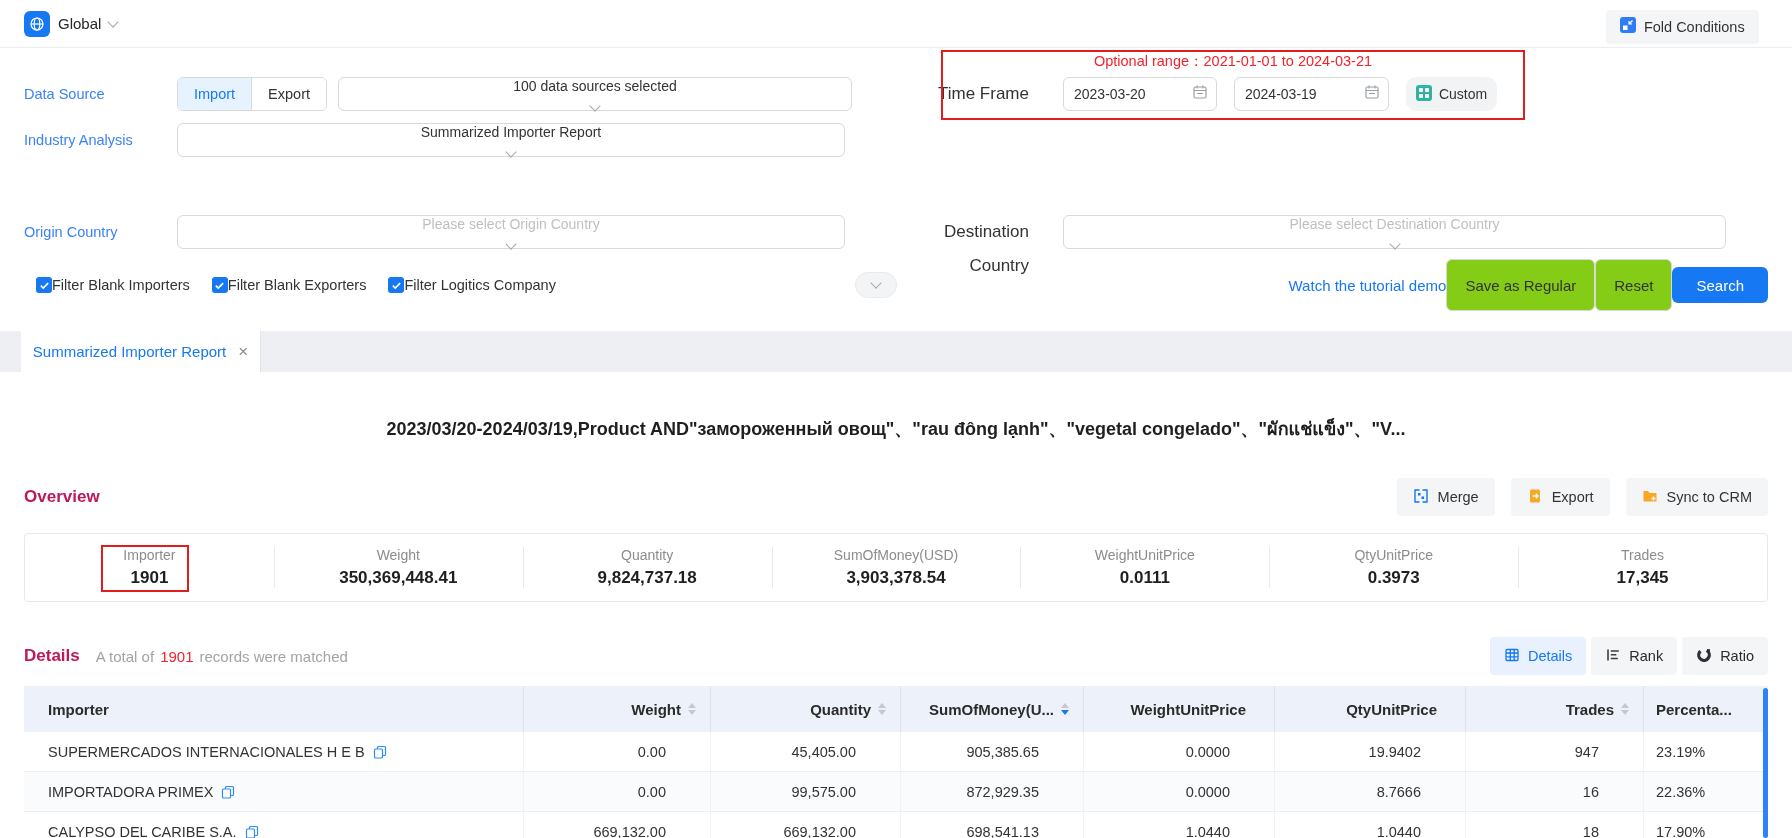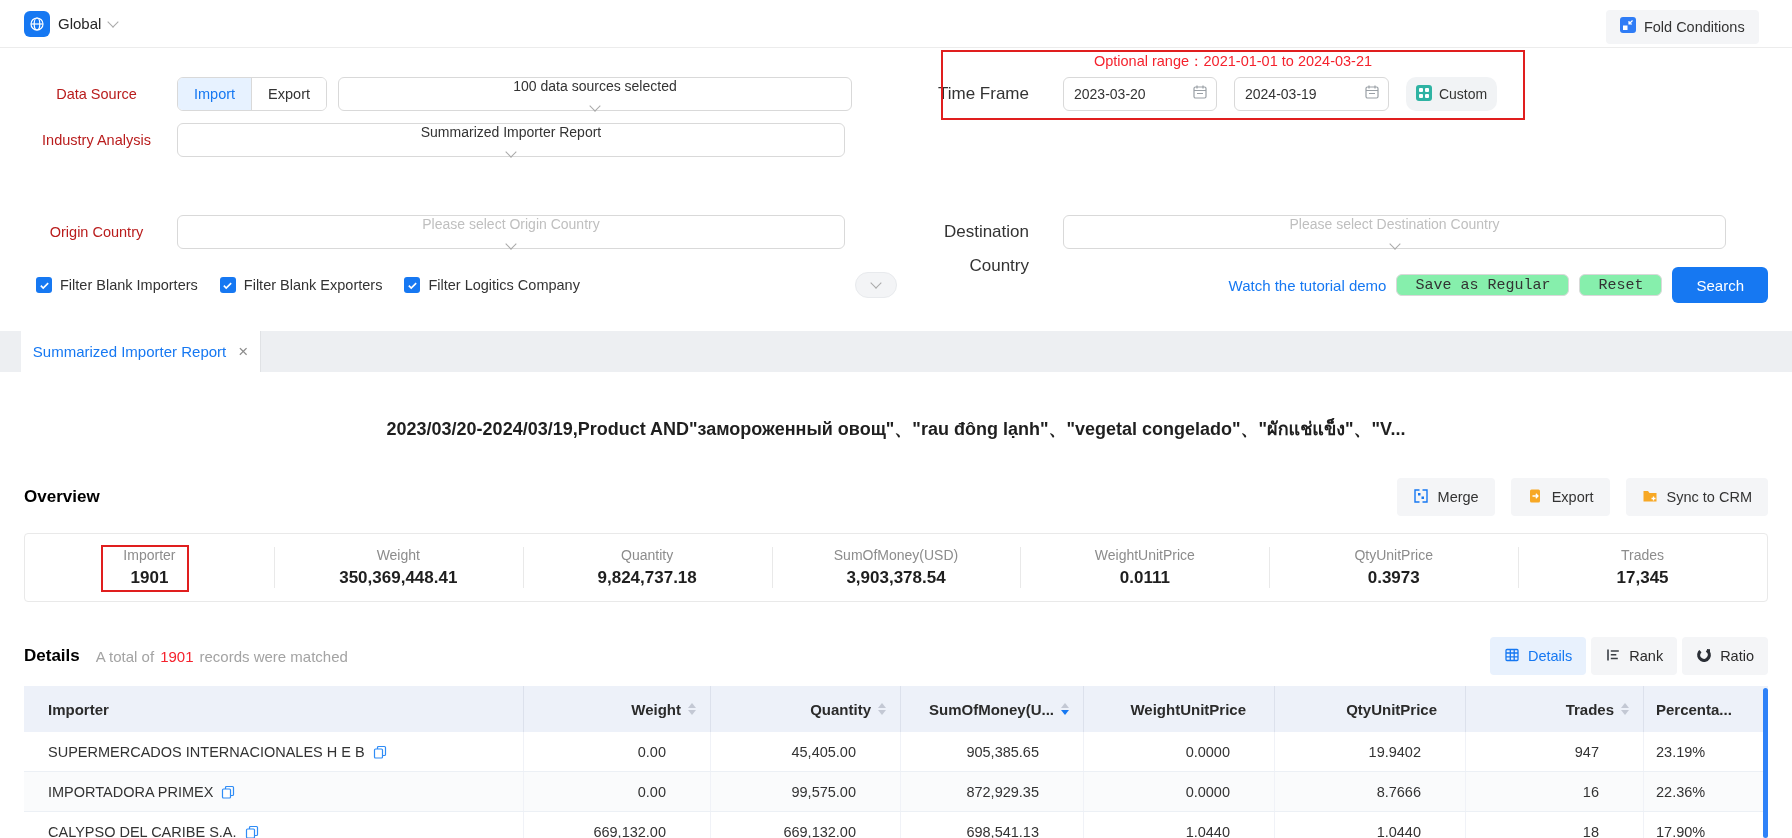--- a/index.html
+++ b/index.html
@@ -21,21 +21,21 @@
   .chev-down { transform:rotate(45deg); margin-top:-4px; }
   .chev-right { border-color:#fff; transform:rotate(-45deg); width:7px; height:7px; }
 
   
   .form-section { position:absolute; top:48px; left:0; right:0; height:283px; background:#fff; }
   .red-note { position:absolute; left:941px; top:4px; width:584px; text-align:center; font-size:14.5px; color:#f5222d; z-index:3; }
   .red-box { position:absolute; left:941px; top:2px; width:584px; height:70px; border:2px solid #e01e1e; z-index:2; pointer-events:none; }
   .red-box2 { position:absolute; left:101px; top:545px; width:88px; height:47px; border:2px solid #e01e1e; z-index:2; pointer-events:none; }
 
   .frow { position:absolute; left:24px; right:24px; height:34px; display:flex; align-items:center; }
-  .f-label { width:153px; flex:none; text-align:center; padding-right:8px; font-size:14.5px; color:#b91c1c; }
+  .f-label { width:153px; flex:none; text-align:left; padding-right:8px; font-size:14.5px; color:#3b82f6; }
   .abs-label { position:absolute; left:856px; width:166px; text-align:right; padding-right:17px; font-size:17px; color:#333; top:0; line-height:34px; }
 
   .segmented { display:flex; height:34px; border:1px solid #d9d9d9; border-radius:6px; overflow:hidden; background:#fff; }
   .seg { padding:0 16px; display:flex; align-items:center; font-size:14.5px; color:#333; cursor:pointer; background:#fff; }
   .seg + .seg { border-left:1px solid #d9d9d9; }
   .seg.active { background:#e7f2ff; color:#1678f2; }
 
   .select { display:flex; align-items:center; height:34px; border:1px solid #d9d9d9; border-radius:6px; padding:0 12px; background:#fff; cursor:pointer;flex-direction:column; }
   .sel-val { flex:1; font-size:14px; color:#333; white-space:nowrap; overflow:hidden; }
   .sel-val.ph { color:#bfbfbf; }
@@ -48,38 +48,38 @@
   .product-box input { padding-right:32px; }
   .trans-ic { position:absolute; right:6px; top:8px; width:18px; height:18px; cursor:pointer; }
   .exclude-btn { width:26px; height:26px; margin-left:12px; border:none; background:transparent; cursor:pointer; padding:0; }
   .text-input { position:absolute; top:0; height:34px; border:1px solid #d9d9d9; border-radius:6px; background:#fff; }
   .text-input input::placeholder { color:#bfbfbf; }
 
   .date-input { position:absolute; top:0; height:34px; border:1px solid #d9d9d9; border-radius:6px; background:#fff; display:flex; align-items:center; padding-right:8px; }
   .date-input input { border:none; outline:none; flex:1; min-width:0; height:100%; padding:0 10px; font-size:14px; color:#333; font-family:inherit; background:transparent; }
   .custom-btn { position:absolute; top:0; height:34px; width:91px; border:none; border-radius:10px; background:#f1f3f5; display:flex; align-items:center; justify-content:center; gap:7px; font-size:14px; color:#333; font-family:inherit; cursor:pointer; }
 
-  .cb-item { display:flex; align-items:center; gap:8px; margin-right:22px; cursor:pointer; }
+  .cb-item { display:flex; align-items:center; margin-right:22px; cursor:pointer; }
   .cb-box { width:16px; height:16px; border-radius:3px; background:#1678f2; display:flex; align-items:center; justify-content:center; flex:none; }
   .cb-label { font-size:14.5px; color:#333; }
   .collapse-pill { position:absolute; left:831px; top:6px; width:42px; height:26px; border-radius:13px; background:#f3f4f6; border:1px solid #e8eaed; display:flex; align-items:center; justify-content:center; cursor:pointer; }
-  .form-actions { position:absolute; right:0; top:0; height:38px; display:flex; align-items:center; gap:10px; }
+  .form-actions { position:absolute; right:0; top:0; height:38px; display:flex; align-items:center; gap:0; }
   .link { font-size:15px; color:#1678f2; cursor:pointer; white-space:nowrap; }
-  .btn-outline { height:22px; padding:0 18px; border:1px solid #d9d9d9; border-radius:6px; background:#86efac; font-size:15px; color:#333; font-family:Liberation Mono, monospace; cursor:pointer; }
+  .btn-outline { height:52px; padding:0 18px; border:1px solid #d9d9d9; border-radius:6px; background:#84cc16; font-size:15px; color:#333; font-family:Liberation Sans, sans-serif; cursor:pointer; }
   .btn-primary { height:36px; padding:0 24px; border:none; border-radius:6px; background:#1678f2; font-size:15px; color:#fff; font-family:inherit; cursor:pointer; }
 
   
   .tabbar { position:absolute; top:331px; left:0; right:0; height:41px; background:#edeff2; }
   .tab-active { position:absolute; left:21px; top:0; height:41px; width:240px; background:#fff; border-right:1px solid #e0e2e5; display:flex; align-items:center; justify-content:center; gap:12px; font-size:15px; color:#1678f2; cursor:pointer; }
   .tab-x { color:#8c8c8c; font-size:17px; line-height:1; cursor:pointer; }
 
   
   .query-title { position:absolute; top:414px; left:0; right:0; text-align:center; font-size:18px; font-weight:700; color:#1f1f1f; }
   .overview-row { position:absolute; top:477px; left:24px; right:24px; height:40px; display:flex; align-items:center; justify-content:space-between; }
-  .sec-title { font-size:17px; font-weight:700; color:#000000; }
+  .sec-title { font-size:17px; font-weight:700; color:#be185d; }
   .ov-actions { display:flex; gap:16px; }
   .ov-btn { display:flex; align-items:center; gap:9px; height:38px; padding:0 16px; background:#f4f5f7; border:none; border-radius:4px; font-size:14.5px; color:#333; font-family:inherit; cursor:pointer; }
 
   .stats-card { position:absolute; top:533px; left:24px; width:1744px; height:69px; border:1px solid #e9e9e9; border-radius:4px; display:flex; background:#fff; }
   .stat { flex:1; display:flex; flex-direction:column; align-items:center; justify-content:center; gap:5px; position:relative; }
   .stat + .stat::before { content:""; position:absolute; left:0; top:13px; bottom:13px; width:1px; background:#e9e9e9; }
   .stat-label { font-size:14px; color:#8c8c8c; }
   .stat-value { font-size:17px; font-weight:700; color:#1f1f1f; }
 
   .details-row { position:absolute; top:636px; left:24px; right:24px; height:40px; display:flex; align-items:center; }

